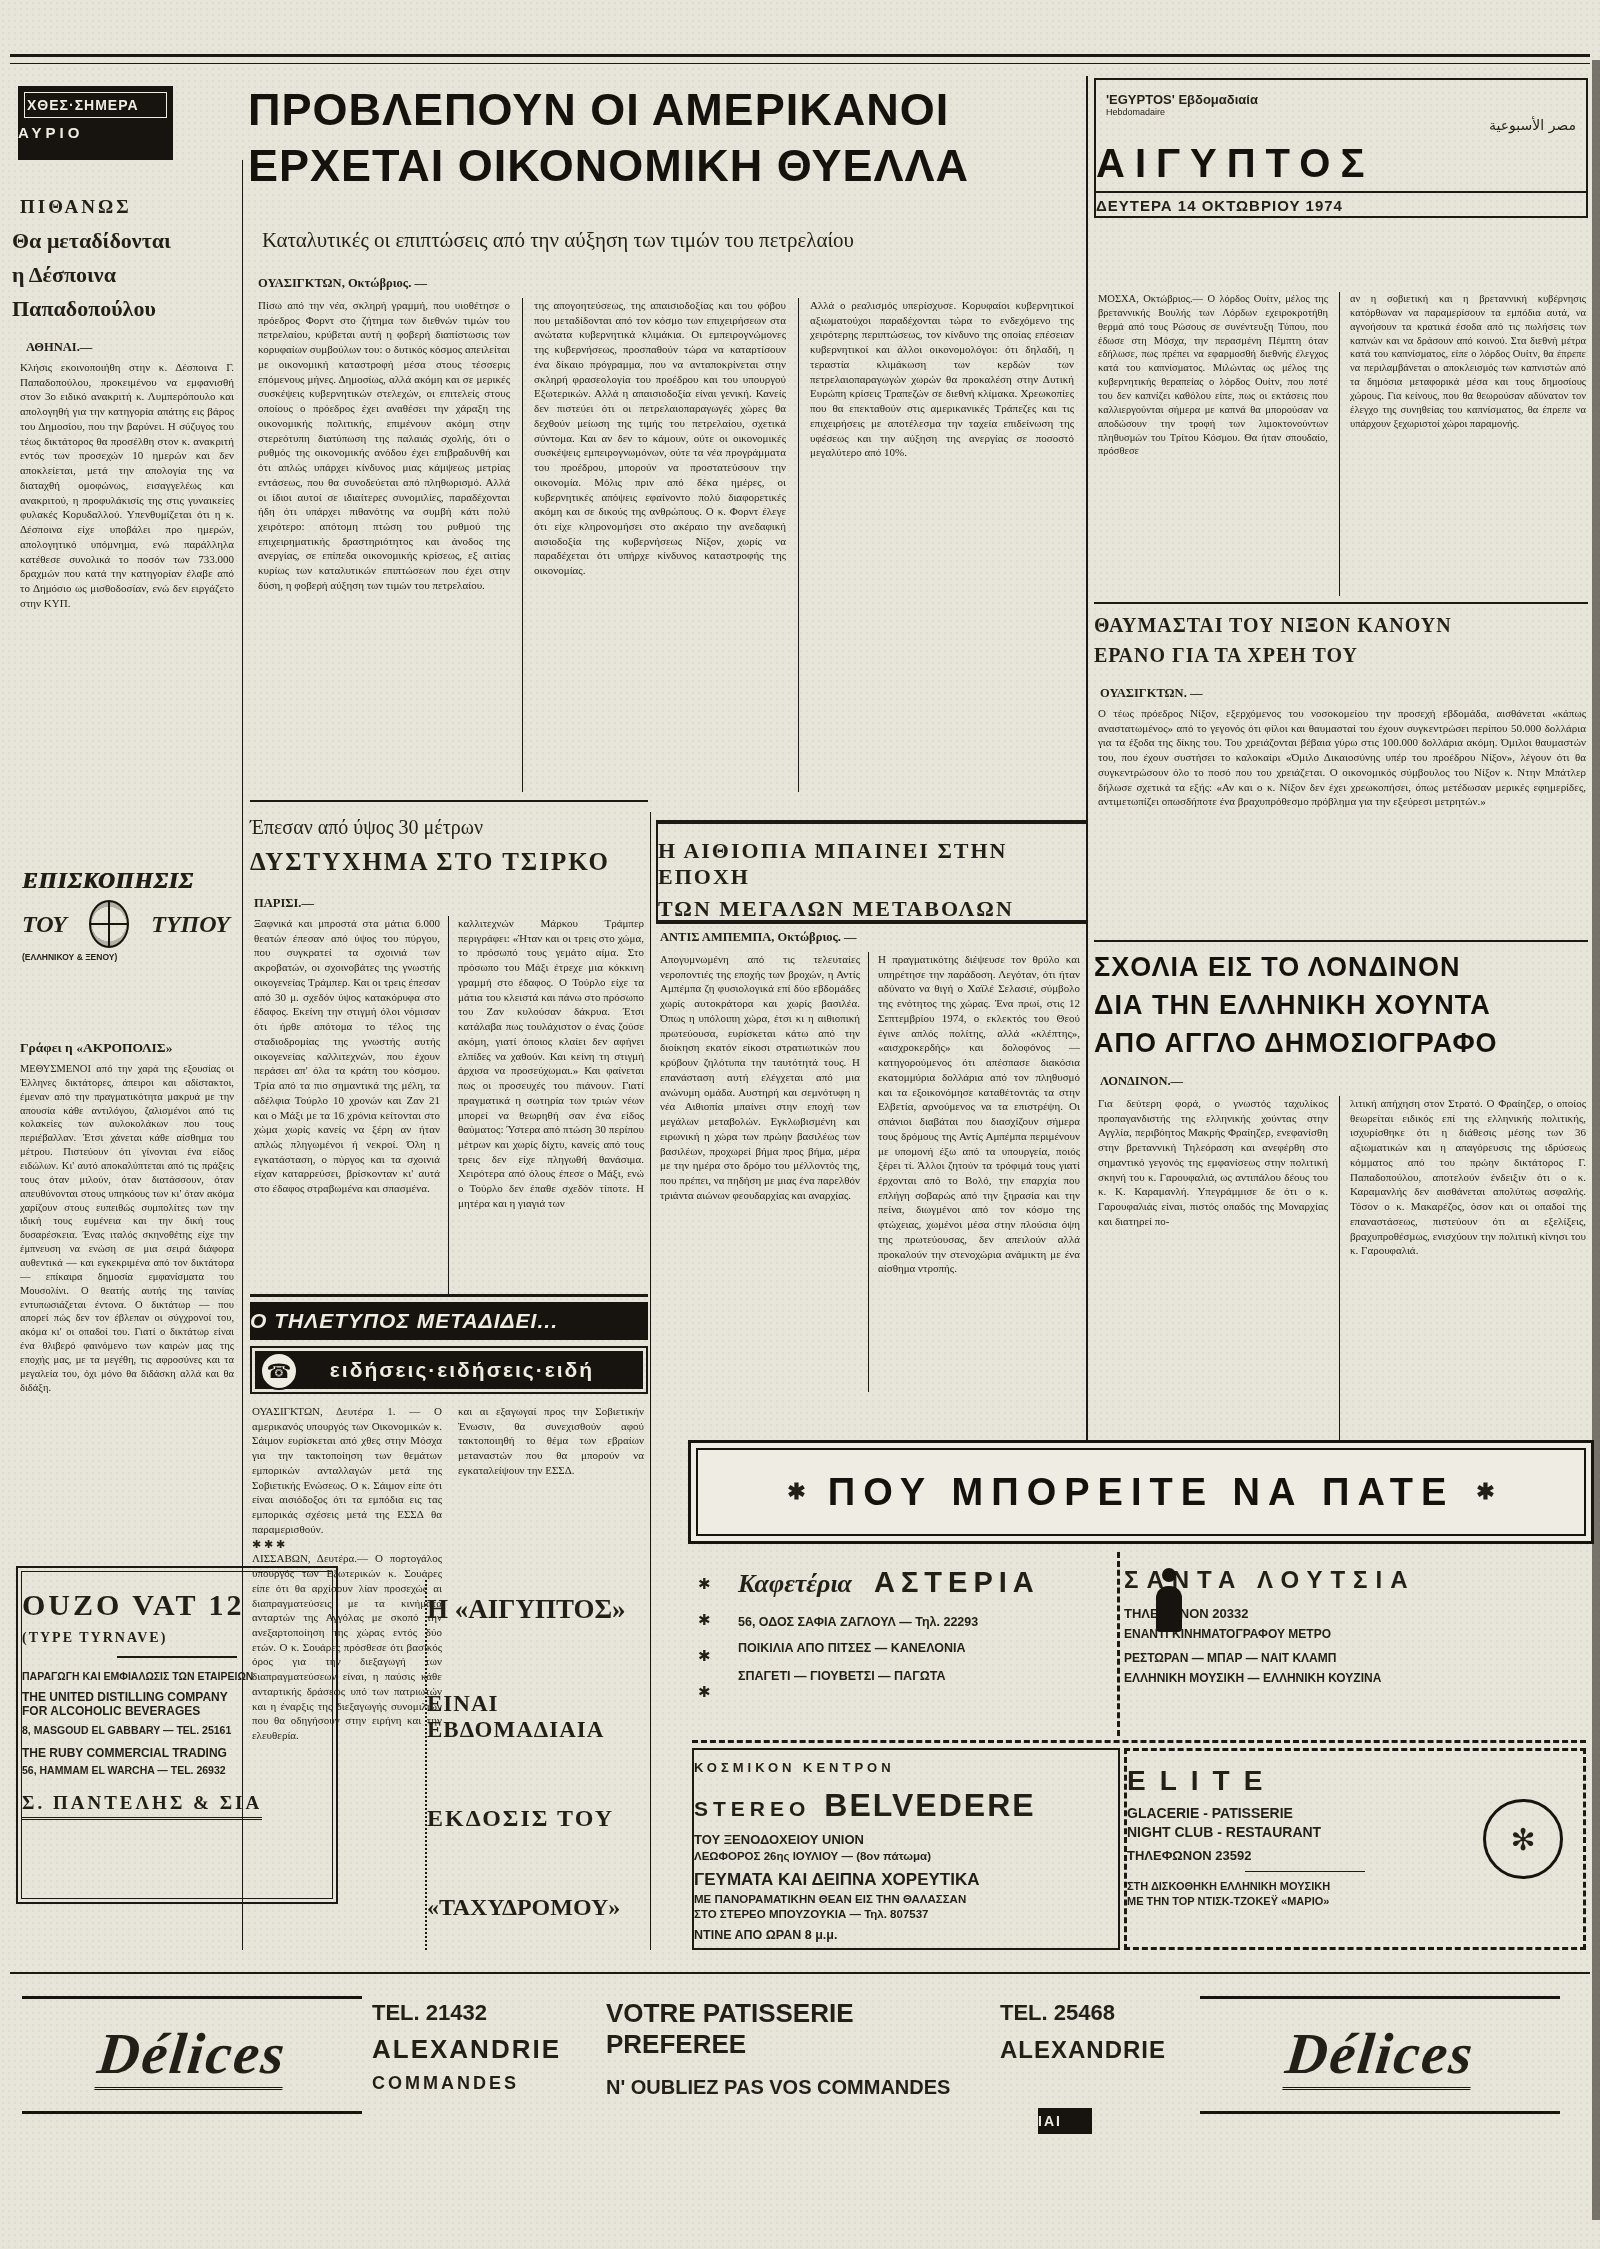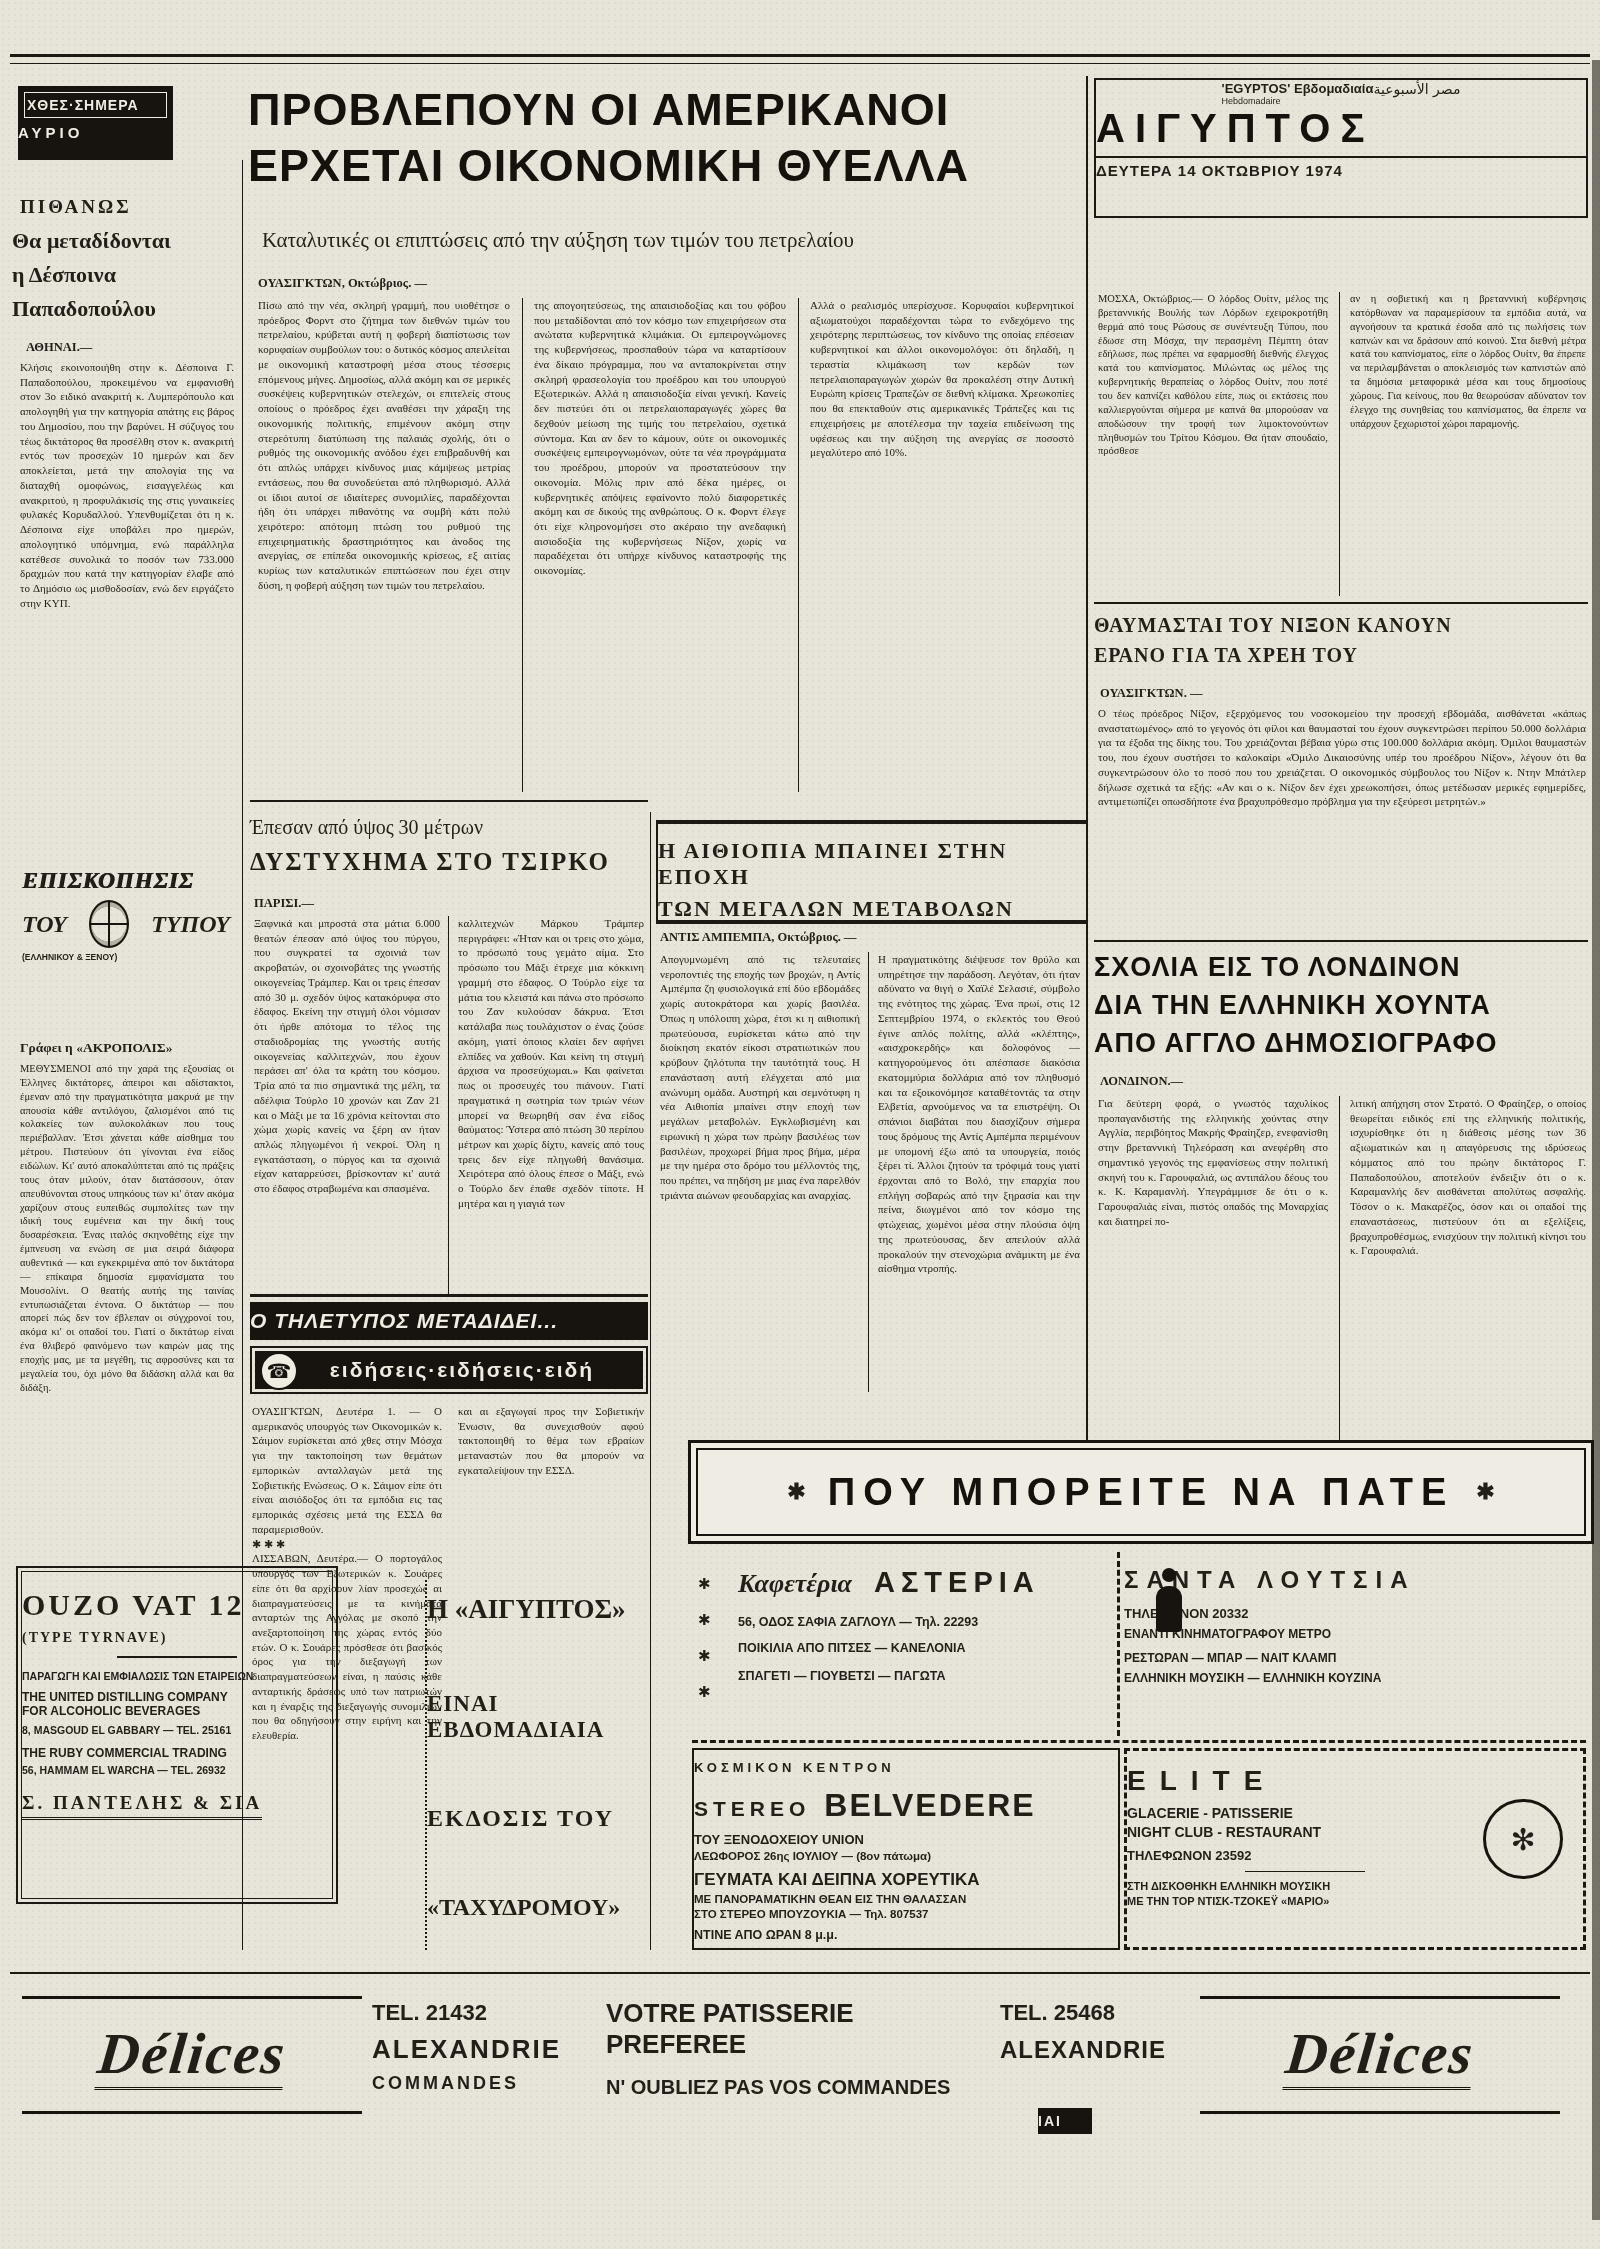--- a/index.html
+++ b/index.html
@@ -120,28 +120,28 @@
   <div class="abs ser bt" style="left:458px;top:1404px;width:186px;height:150px;">και αι εξαγωγαί προς την Σοβιετικήν Ένωσιν, θα συνεχισθούν αφού τακτοποιηθή το θέμα των εβραίων μεταναστών που θα μπορούν να εγκαταλείψουν την ΕΣΣΔ.</div>
 
   <div class="abs ctr" style="left:425px;top:1580px;width:252px;height:370px;border-left:2px dotted #1c1813;">
     <div class="ser b" style="font-size:27px;margin-top:14px;">Η «ΑΙΓΥΠΤΟΣ»</div>
     <div class="ser b" style="font-size:23px;margin-top:66px;letter-spacing:1px;">ΕΙΝΑΙ ΕΒΔΟΜΑΔΙΑΙΑ</div>
     <div class="ser b" style="font-size:24px;margin-top:62px;letter-spacing:2px;">ΕΚΔΟΣΙΣ ΤΟΥ</div>
     <div class="ser b" style="font-size:24px;margin-top:62px;">«ΤΑΧΥΔΡΟΜΟΥ»</div>
   </div>
 
   <div class="abs" style="left:1094px;top:78px;width:494px;height:140px;border:2px solid #1c1813;box-sizing:border-box;">
-    <div style="display:flex;justify-content:center;padding:1px 10px 0;">
+    <div style="display:flex;justify-content:space-between;padding:12px 10px 0;flex-direction:column;">
       <div>
         <div class="sans b" style="font-size:13px;">'EGYPTOS' Εβδομαδιαία</div>
         <div class="sans" style="font-size:9px;">Hebdomadaire</div>
       </div>
       <div style="font-family:'DejaVu Sans',sans-serif;font-size:14px;direction:rtl;">مصر الأسبوعية</div>
     </div>
-    <div class="ctr sans b" style="font-size:40px;letter-spacing:10px;margin-top:0;color:#15110c;">ΑΙΓΥΠΤΟΣ</div>
+    <div class="ctr sans b" style="font-size:40px;letter-spacing:10px;margin-top:8px;color:#15110c;">ΑΙΓΥΠΤΟΣ</div>
     <div class="ctr sans b" style="border-top:2px solid #1c1813;margin-top:5px;padding-top:4px;font-size:15px;letter-spacing:1px;">ΔΕΥΤΕΡΑ 14 ΟΚΤΩΒΡΙΟΥ 1974</div>
   </div>
 
   <div class="abs ser bts" style="left:1098px;top:292px;width:230px;height:304px;">ΜΟΣΧΑ, Οκτώβριος.— Ο λόρδος Ουίτν, μέλος της βρεταννικής Βουλής των Λόρδων εχειροκροτήθη θερμά από τους Ρώσους σε συνέντευξη Τύπου, που έδωσε στη Μόσχα, την περασμένη Πέμπτη όταν εδήλωσε, πως πρέπει να εφαρμοσθή διεθνής έλεγχος κατά του καπνίσματος. Μιλώντας ως μέλος της κυβερνητικής θεραπείας ο λόρδος Ουίτν, που ποτέ του δεν καπνίζει καθόλου είπε, πως οι εκτάσεις που καλλιεργούνται σήμερα με καπνά θα μπορούσαν να αποδώσουν την τροφή των λιμοκτονούντων πληθυσμών του Τρίτου Κόσμου. Θα ήταν σπουδαίο, πρόσθεσε</div>
   <div class="abs ser bts" style="left:1350px;top:292px;width:236px;height:304px;">αν η σοβιετική και η βρεταννική κυβέρνησις κατόρθωναν να παραμερίσουν τα εμπόδια αυτά, να αγνοήσουν τα κρατικά έσοδα από τις πωλήσεις των καπνών και να δράσουν από κοινού. Στα διεθνή μέτρα κατά του καπνίσματος, είπε ο λόρδος Ουίτν, θα έπρεπε να περιλαμβάνεται ο αποκλεισμός των καπνιστών από τα δημόσια μεταφορικά μέσα και τους δημοσίους χώρους. Για κείνους, που θα θεωρούσαν αδύνατον τον έλεγχο της συνηθείας του καπνίσματος, θα έπρεπε να υπάρχουν ξεχωριστοί χώροι παραμονής.</div>
   <div class="abs rule" style="left:1339px;top:292px;width:1px;height:304px;"></div>
 
   <div class="abs" style="left:1094px;top:602px;width:494px;border-top:2px solid #1c1813;"></div>
   <div class="abs ctr ser b" style="left:1094px;top:614px;width:494px;font-size:20px;letter-spacing:1px;">ΘΑΥΜΑΣΤΑΙ ΤΟΥ ΝΙΞΟΝ ΚΑΝΟΥΝ</div>
   <div class="abs ctr ser b" style="left:1094px;top:644px;width:494px;font-size:20px;letter-spacing:1px;">ΕΡΑΝΟ ΓΙΑ ΤΑ ΧΡΕΗ ΤΟΥ</div>

